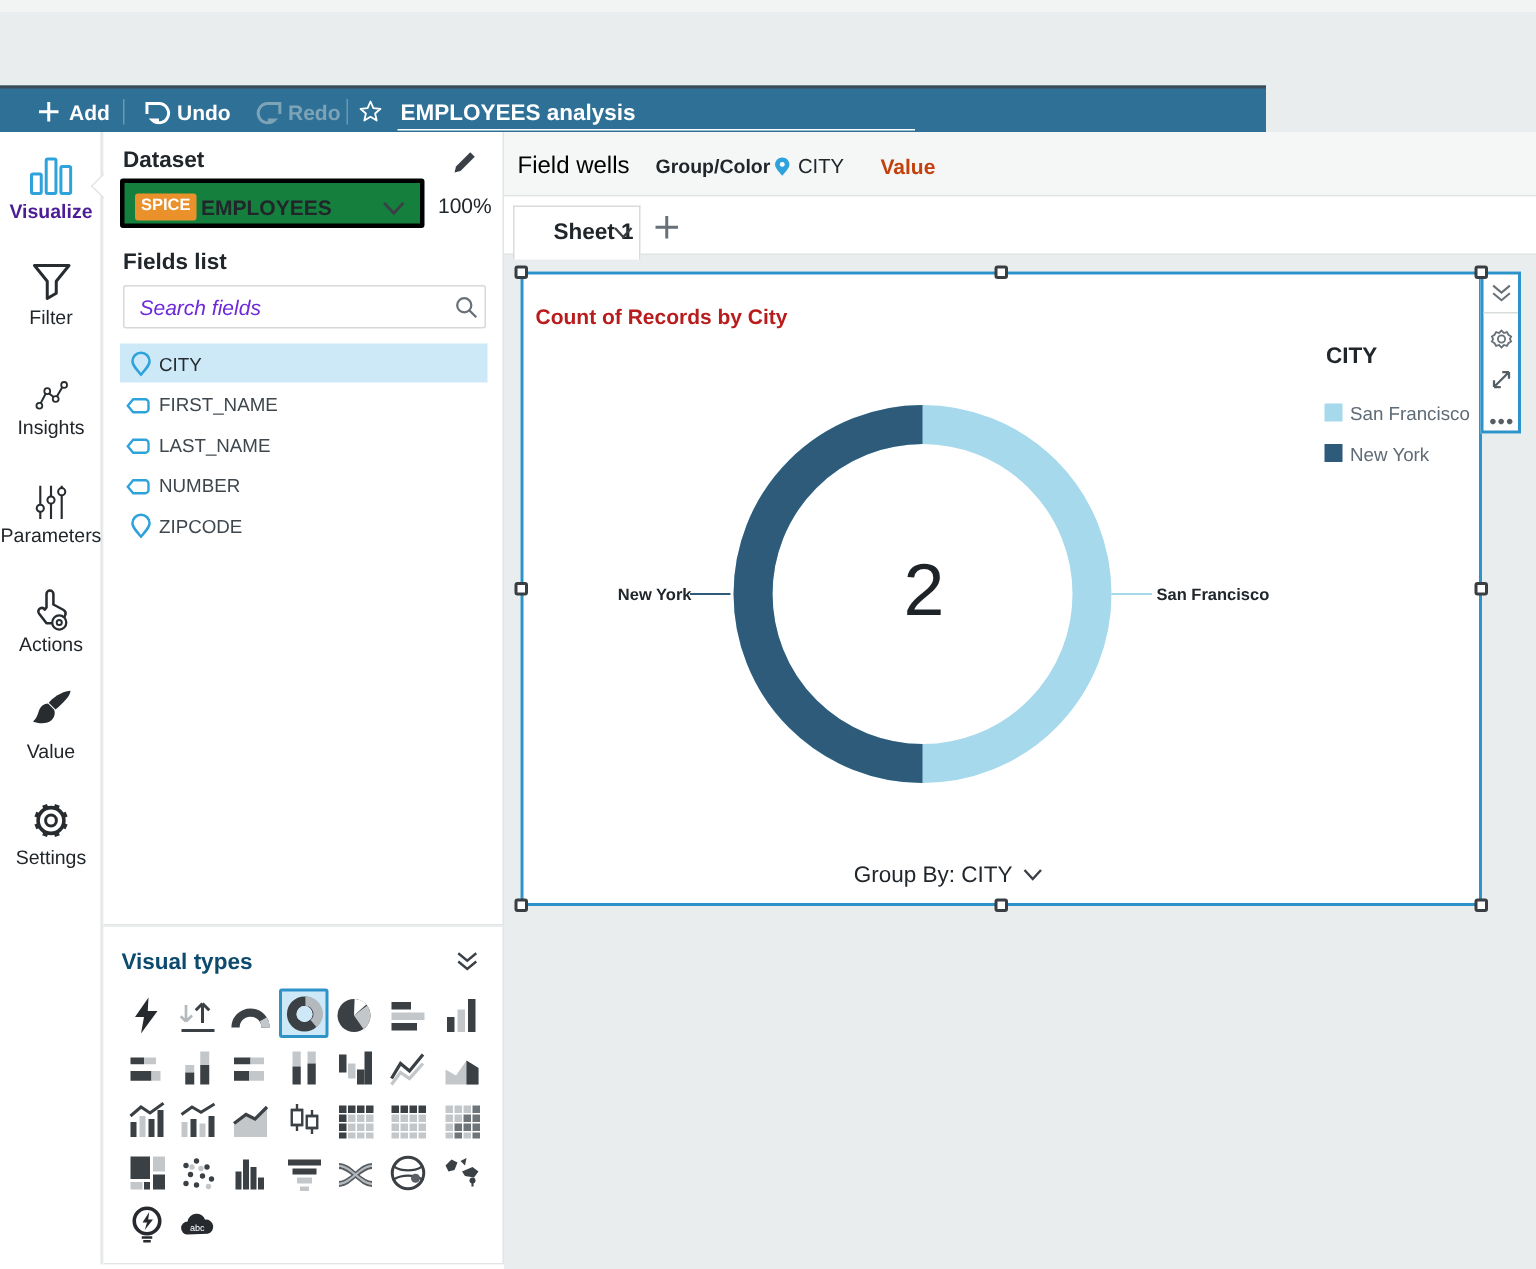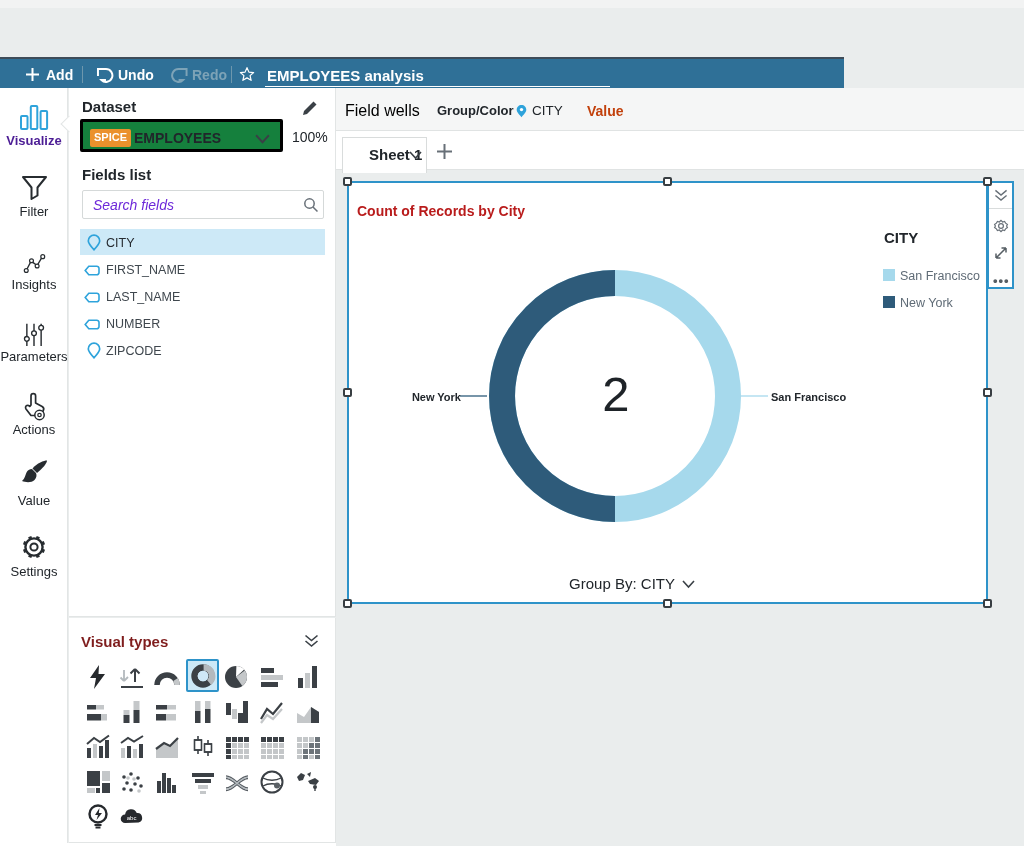--- a/index.html
+++ b/index.html
@@ -49,21 +49,21 @@
 .handle { position:absolute; width:9px; height:9px; background:#fff; border:2px solid #383e42; border-radius:2px; }
 #vtitle { position:absolute; left:8px; top:20px; font-size:14px; font-weight:bold; color:#b91c1c; }
 #vtoolbar { position:absolute; left:638px; top:-2px; width:27px; height:108px; background:#fff; border:2px solid #2e93c9; }
 #legend-title { position:absolute; left:535px; top:46px; font-size:15px; font-weight:bold; color:#21262b; }
 .leg-sw { position:absolute; width:12px; height:12px; }
 .leg-tx { position:absolute; font-size:12.5px; color:#5f6b76; }
 #center2 { position:absolute; left:227px; top:183px; width:80px; text-align:center; font-size:49px; color:#1e2328; }
 .dlabel { position:absolute; font-size:11px; font-weight:bold; color:#21262b; white-space:nowrap; }
 #groupby { position:absolute; left:183px; top:392px; width:200px; text-align:center; font-size:15px; color:#21262b; }
 
-#vt-title { position:absolute; left:12px; top:15px; font-size:15px; font-weight:bold; color:#7f1d1d; }
+#vt-title { position:absolute; left:12px; top:15px; font-size:15px; font-weight:bold; color:#0c4a6e; }
 .vticon { position:absolute; width:26px; height:26px; }
 #vt-sel { position:absolute; left:117px; top:41px; width:33px; height:33px; border:2px solid #2e93c9; background:#cde9f7; border-radius:2px; }
 </style>
 </head>
 <body>
 <div id="page">
 <div id="topstrip" class="abs"></div>
 <div id="toolbar" class="abs">
   <svg class="abs" style="left:25px;top:8px" width="15" height="15" viewBox="0 0 15 15">
         <path d="M7.5 1 V14 M1 7.5 H14" stroke="#fff" stroke-width="2"></path>

